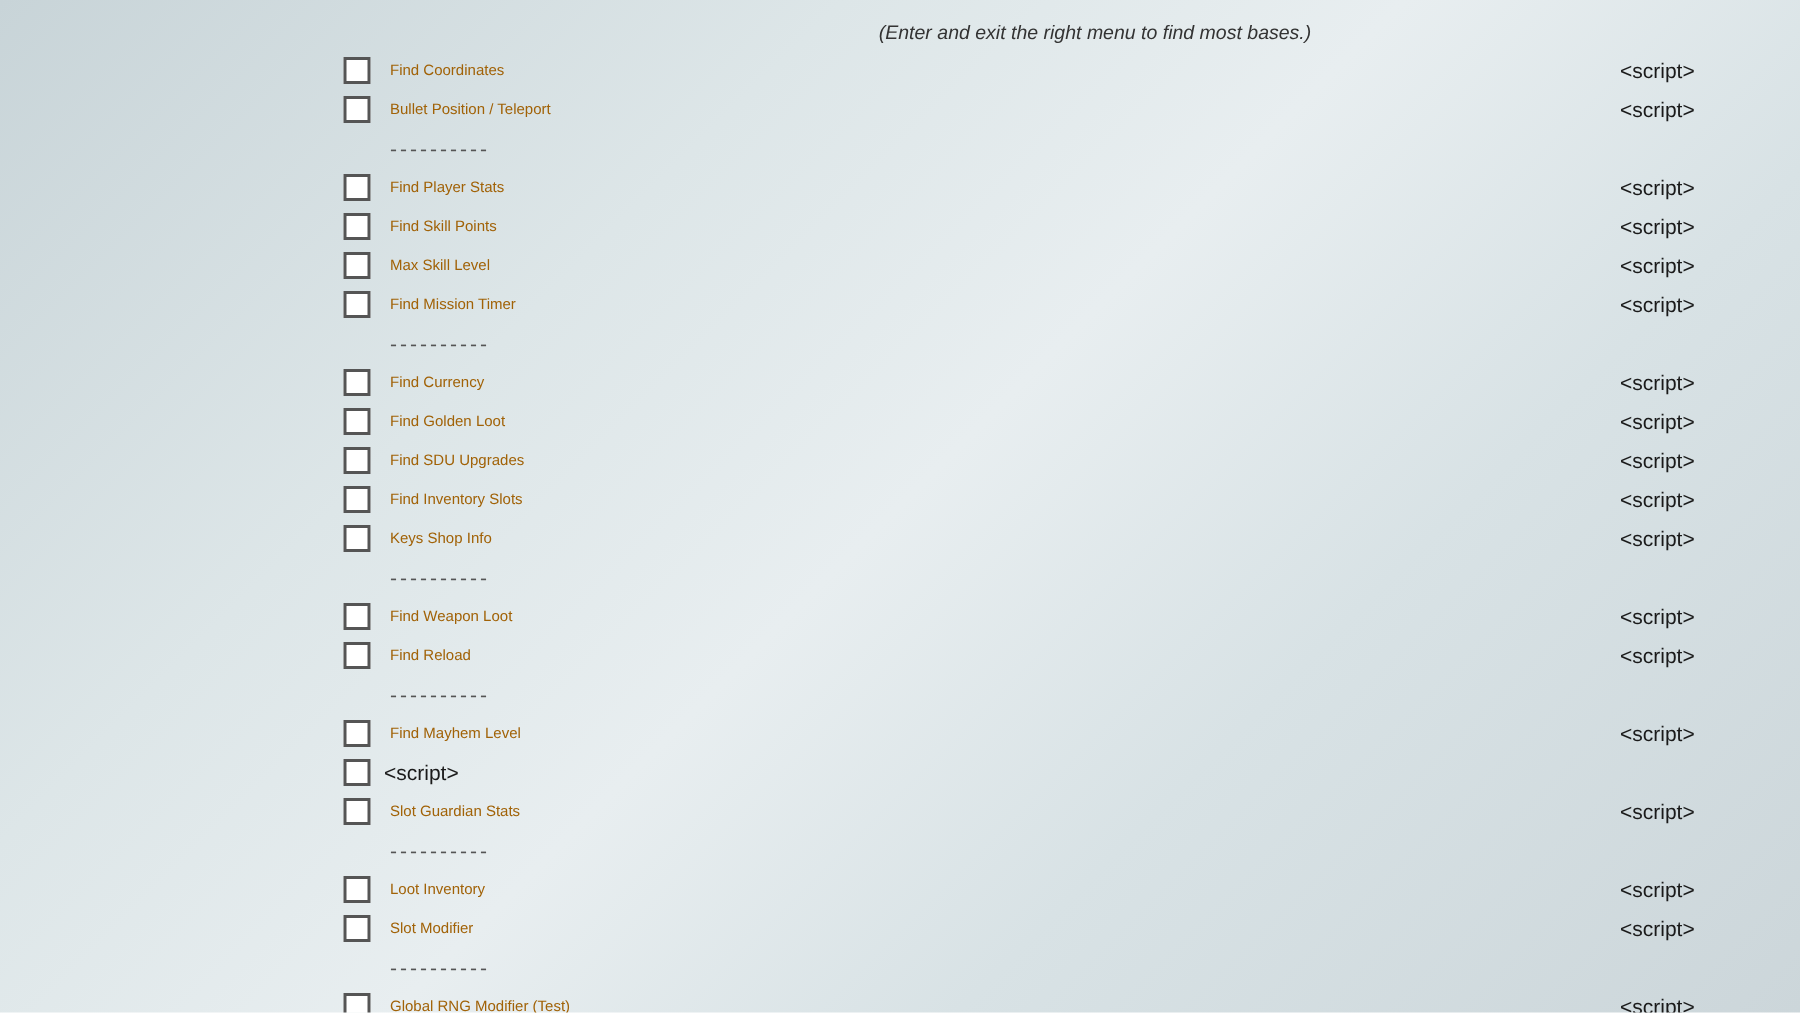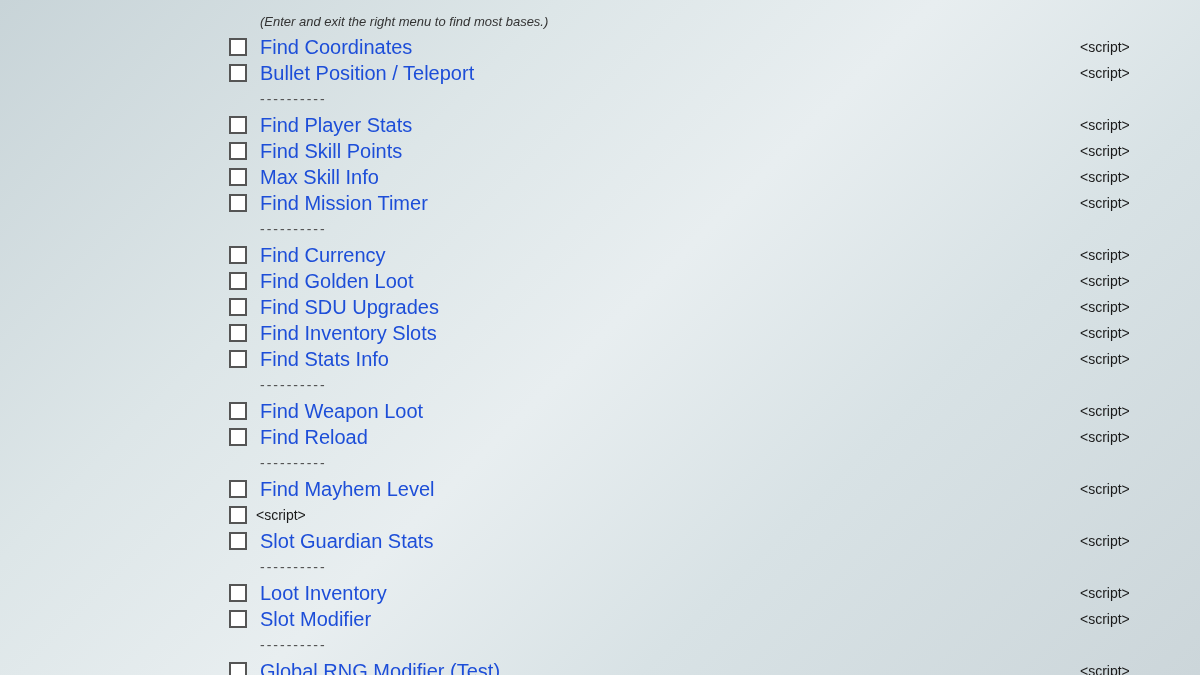--- a/index.html
+++ b/index.html
@@ -47,22 +47,22 @@
       cursor: pointer;
       appearance: none;
       -webkit-appearance: none;
       display: inline-block;
       flex-shrink: 0;
     }
 
     .item-label {
       flex: 1;
       padding-left: 4px;
-      font-size: 20px;
-      color: #1d4ed8;
+      font-size: 10px;
+      color: #a16207;
     }
 
     .item-script {
       width: 120px;
       text-align: left;
       font-size: 14px;
       color: #1a1a1a;
       padding-right: 24px;
     }
 
@@ -73,20 +73,21 @@
       color: #555;
       letter-spacing: 2px;
     }
 
     .info-text {
       flex: 1;
       padding-left: 4px;
       font-size: 13px;
       color: #333;
       font-style: italic;
+      text-align: center;
     }
 
     .no-checkbox {
       width: 36px;
       flex-shrink: 0;
     }
   </style>
 </head>
 <body>
 
@@ -124,21 +125,21 @@
       <div class="checkbox-wrapper">
         <input type="checkbox" class="checkbox" style="">
       </div>
       <div class="item-label">Find Skill Points</div>
       <div class="item-script">&lt;script&gt;</div>
     </div>
     <div class="list-item">
       <div class="checkbox-wrapper">
         <input type="checkbox" class="checkbox" style="">
       </div>
-      <div class="item-label">Max Skill Info</div>
+      <div class="item-label">Max Skill Level</div>
       <div class="item-script">&lt;script&gt;</div>
     </div>
     <div class="list-item">
       <div class="checkbox-wrapper">
         <input type="checkbox" class="checkbox" style="">
       </div>
       <div class="item-label">Find Mission Timer</div>
       <div class="item-script">&lt;script&gt;</div>
     </div>
     <div class="list-item">
@@ -170,21 +171,21 @@
       <div class="checkbox-wrapper">
         <input type="checkbox" class="checkbox" style="">
       </div>
       <div class="item-label">Find Inventory Slots</div>
       <div class="item-script">&lt;script&gt;</div>
     </div>
     <div class="list-item">
       <div class="checkbox-wrapper">
         <input type="checkbox" class="checkbox" style="">
       </div>
-      <div class="item-label">Find Stats Info</div>
+      <div class="item-label">Keys Shop Info</div>
       <div class="item-script">&lt;script&gt;</div>
     </div>
     <div class="list-item">
       <div class="checkbox-wrapper"></div>
       <div class="separator-label">----------</div>
     </div>
     <div class="list-item">
       <div class="checkbox-wrapper">
         <input type="checkbox" class="checkbox" style="">
       </div>

